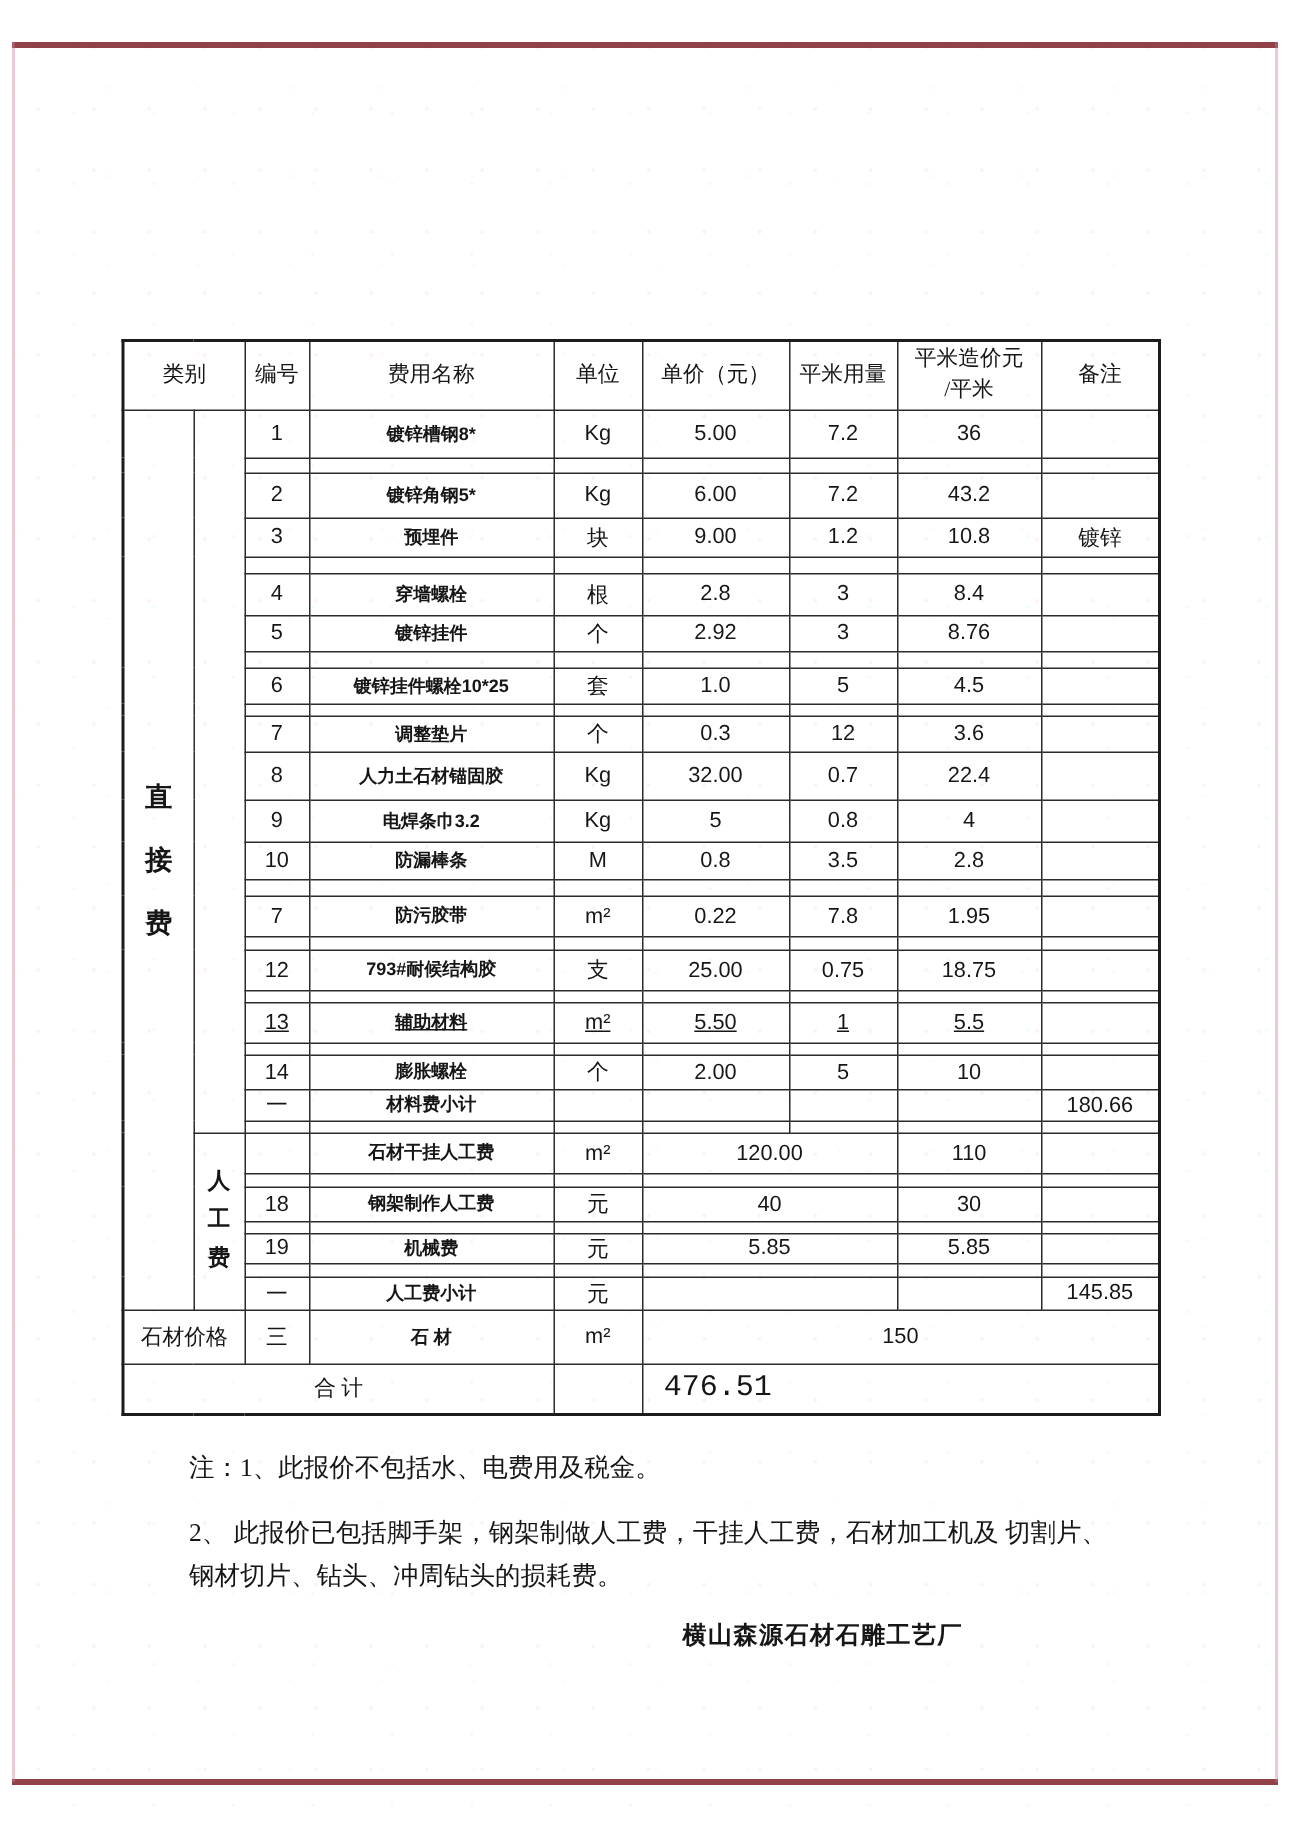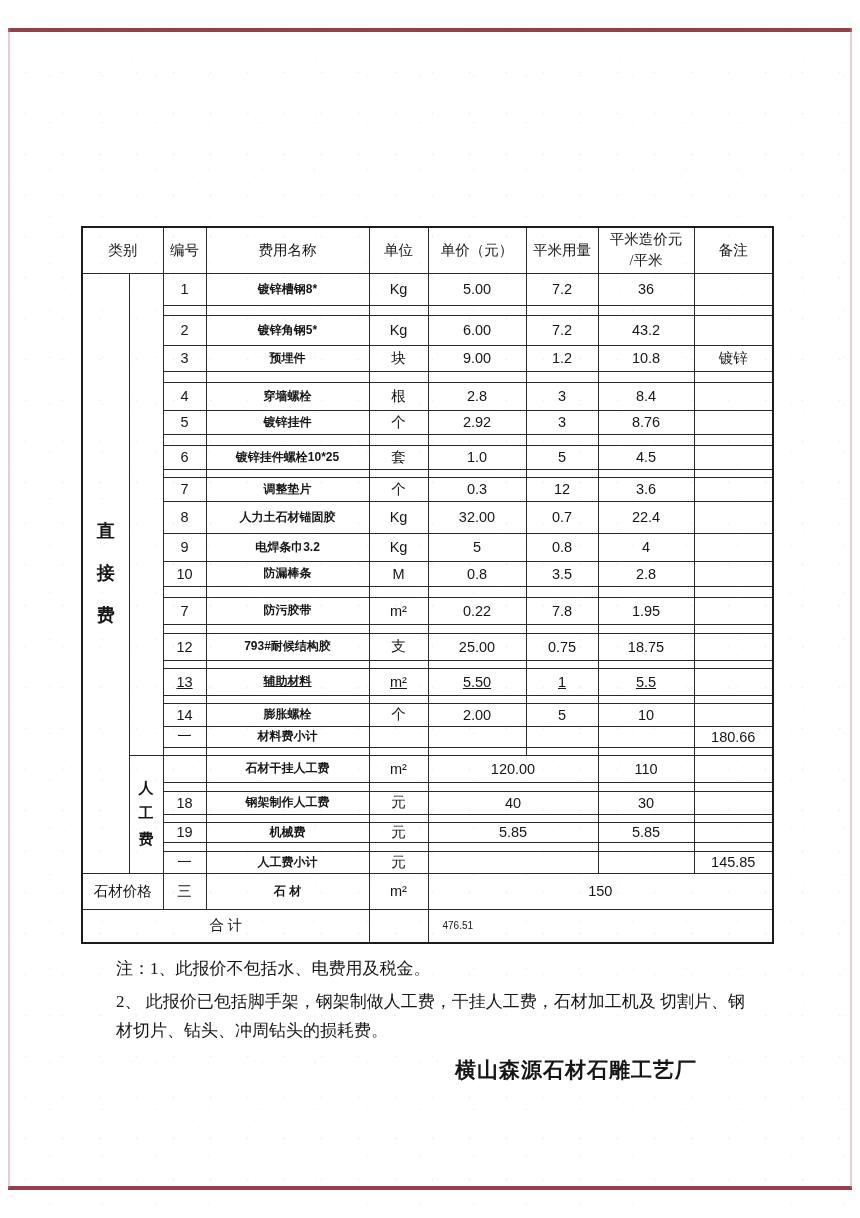--- a/index.html
+++ b/index.html
@@ -32,24 +32,24 @@
   .price-table th,.price-table td{
     border:1px solid #2b2b2b;text-align:center;vertical-align:middle;
     padding:0;overflow:hidden;font-weight:normal;
   }
   .price-table th{font-size:14.5px;white-space:pre-line;line-height:1.45;}
   td.cname{font-family:"Liberation Sans","DejaVu Sans",sans-serif;font-weight:bold;font-size:12px;}
   td.num{font-family:"Liberation Sans","DejaVu Sans",sans-serif;font-size:14.5px;}
   td.cjk{font-size:14.5px;}
   td.cat-a{font-size:18px;font-weight:bold;white-space:pre-line;line-height:2.35;}
   td.cat-lab{font-size:15px;font-weight:bold;white-space:pre-line;line-height:1.7;}
-  td.left-val{text-align:left;padding-left:14px;font-family:Liberation Sans, sans-serif;font-size:10px;}
+  td.left-val{text-align:left;padding-left:14px;font-family:Liberation Mono, monospace;font-size:20px;}
   .notes{position:absolute;left:112px;top:950px;width:648px;font-size:17px;line-height:29px;}
-  .notes p{margin:4px;}
-  .signature{position:absolute;left:455px;top:1056px;font-size:21px;font-weight:bold;letter-spacing:1px;text-align:right;}
+  .notes p{margin:14px;}
+  .signature{position:absolute;left:455px;top:1080px;font-size:16px;font-weight:bold;letter-spacing:1px;text-align:right;}
 </style>
 </head>
 <body>
 
 <div class="page">
 
   <div class="border-h border-top"></div>
   <div class="border-h border-bottom"></div>
   <div class="border-v border-left"></div>
   <div class="border-v border-right"></div>

